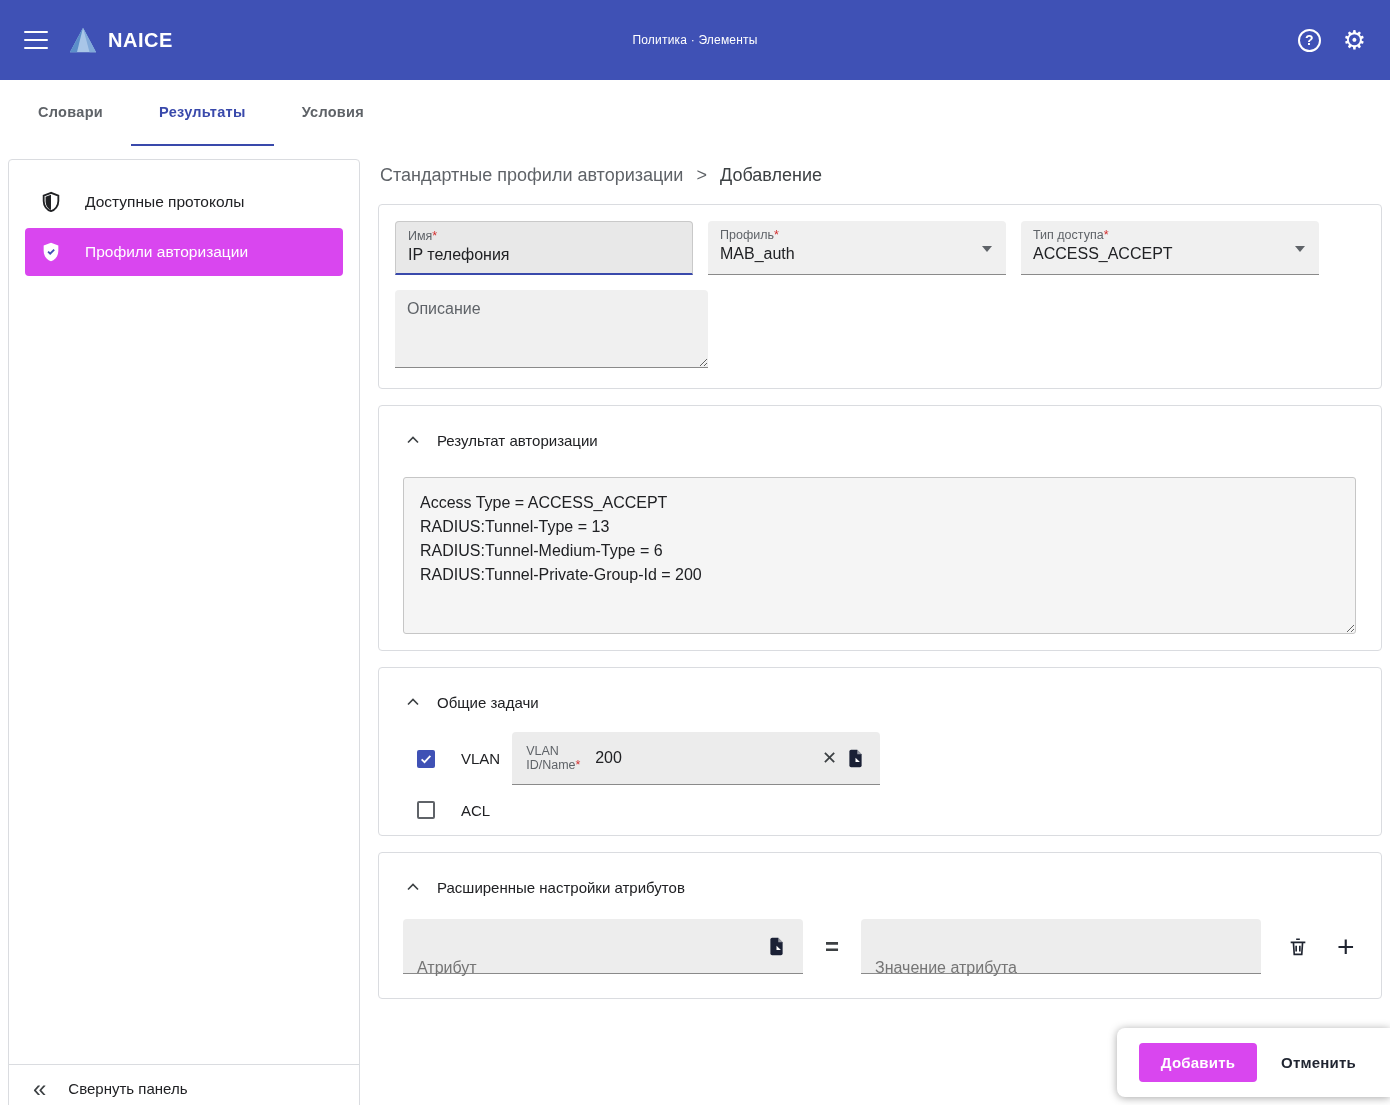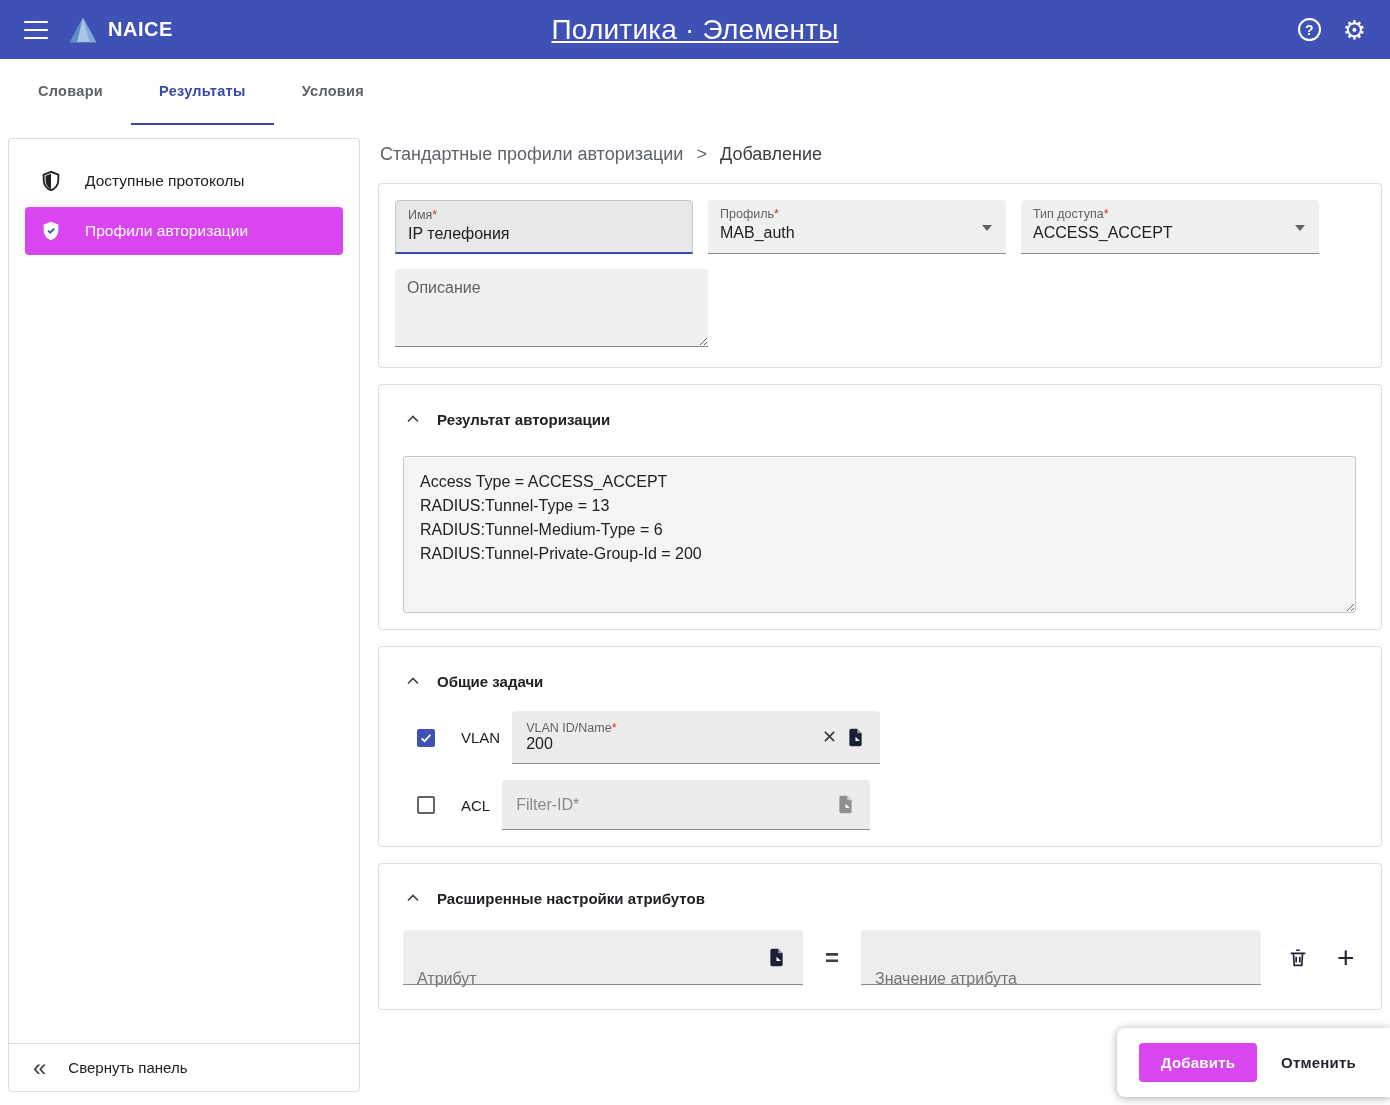--- a/index.html
+++ b/index.html
@@ -4,31 +4,31 @@
 <style>
   * { box-sizing: border-box; }
   html,body { margin:0; padding:0; }
   body {
     width:1390px; height:1105px; overflow:hidden; position:relative;
     background:#fff; color:#202124;
     font-family:"Liberation Sans", sans-serif;
   }
   
   .topbar {
-    height:59px; background:#3f51b5; color:#fff;
+    height:80px; background:#3f51b5; color:#fff;
     display:flex; align-items:center; padding:0 24px; position:relative;
   }
   .topbar-left { display:flex; align-items:center; gap:20px; }
   .menu-btn { width:24px; height:18px; display:flex; flex-direction:column; justify-content:space-between; cursor:pointer; background:none; border:none; padding:0; }
   .menu-btn span { display:block; height:2px; background:#fff; border-radius:1px; }
   .logo { display:flex; align-items:center; gap:10px; }
   .brand { font-size:20px; font-weight:700; letter-spacing:.5px; }
   .topbar-title {
     position:absolute; left:50%; transform:translateX(-50%);
-    font-size:28px; font-weight:500; letter-spacing:.2px;text-decoration:underline;
+    font-size:12px; font-weight:500; letter-spacing:.2px;
   }
   .topbar-right { margin-left:auto; display:flex; align-items:center; gap:22px; }
   .help-icon {
     width:23px; height:23px; border:2px solid #fff; border-radius:50%;
     display:flex; align-items:center; justify-content:center;
     font-size:14px; font-weight:700; cursor:pointer;
   }
   .gear-icon { font-size:26px; line-height:1; cursor:pointer; }
 
   
@@ -97,21 +97,21 @@
     width:313px; height:78px; margin-top:15px; resize:both;
     background:#f0f0f0; border:none; border-bottom:1px solid #8a8a8a;
     border-radius:4px 4px 0 0; padding:10px 12px; font-size:16px; color:#202124;
     font-family:"Liberation Sans", sans-serif; outline:none;
   }
   textarea.desc::placeholder { color:#5f6368; opacity:1; }
 
   
   .sec-head { display:flex; align-items:center; gap:14px; padding:8px 6px 0 8px; }
   .sec-head .chev { width:20px; height:20px; color:#3c4043; cursor:pointer; display:flex; }
-  .sec-title { font-size:15px; font-weight:700; color:#202124; }
+  .sec-title { font-size:15px; font-weight:400; color:#202124; }
 
   textarea.result {
     display:block; width:calc(100% - 17px); height:157px; margin:27px 8px 0 8px;
     background:#f5f5f5; border:1px solid #c6c6c6; border-radius:3px;
     padding:13px 16px; font-size:16px; line-height:24px; color:#202124;
     font-family:"Liberation Sans", sans-serif; outline:none; resize:both;
   }
 
   
   .task-row { display:flex; align-items:center; margin:20px 0 0 22px; }
@@ -120,21 +120,21 @@
     display:flex; align-items:center; justify-content:center;
   }
   .cb.checked { background:#3f51b5; }
   .cb.unchecked { border:2px solid #5f6368; background:#fff; }
   .task-label { font-size:15px; color:#202124; margin:0 12px 0 26px; }
   .task-field {
     width:368px; height:53px; background:#ececec;
     border-bottom:1px solid #8a8a8a; border-radius:4px 4px 0 0;
     display:flex; align-items:center; padding:0 10px 0 14px;
   }
-  .task-field .col { flex:1; display:flex; flex-direction:column; justify-content:center; }
+  .task-field .col { flex:1; display:flex; flex-direction:row; justify-content:center; }
   .task-field input {
     background:transparent; border:none; outline:none; font-size:16px; color:#202124;
     padding:0; width:100%; font-family:"Liberation Sans", sans-serif;
   }
   .task-field input::placeholder { color:#8a8a8a; opacity:1; }
   .icon-btn { background:none; border:none; padding:4px; cursor:pointer; display:flex; align-items:center; }
   .clear-glyph { font-size:18px; color:#3c4043; line-height:1; }
   .doc-dark { color:#1a2035; }
   .doc-gray { color:#8f8f8f; }
 
@@ -317,34 +317,20 @@
                 <path d="m12 11 5 5h-5z" fill="#fff"></path>
               </svg>
             </span>
           </button>
         </div>
       </div>
 
       <div class="task-row" style="margin-top:16px;">
         <span class="cb unchecked"></span>
         <span class="task-label">ACL</span>
-        <div class="task-field" style="height:50px;">
-          <div class="col">
-            <input placeholder="Filter-ID*" style="">
-          </div>
-          <button class="icon-btn doc-gray">
-            <span style="display:flex;">
-              <svg width="21" height="21" viewBox="0 0 24 24">
-                <path d="M14 2H7a2 2 0 0 0-2 2v16a2 2 0 0 0 2 2h10a2 2 0 0 0 2-2V7z" fill="currentColor"></path>
-                <path d="M14 2v5h5" fill="#fff" opacity=".55"></path>
-                <path d="m12 11 5 5h-5z" fill="#fff"></path>
-              </svg>
-            </span>
-          </button>
-        </div>
       </div>
     </section>
 
     <section class="card">
       <div class="sec-head">
         <span class="chev">
           <svg width="20" height="20" viewBox="0 0 24 24" fill="none" stroke="currentColor" stroke-width="2">
               <path d="M6 15l6-6 6 6"></path>
             </svg>
         </span>

